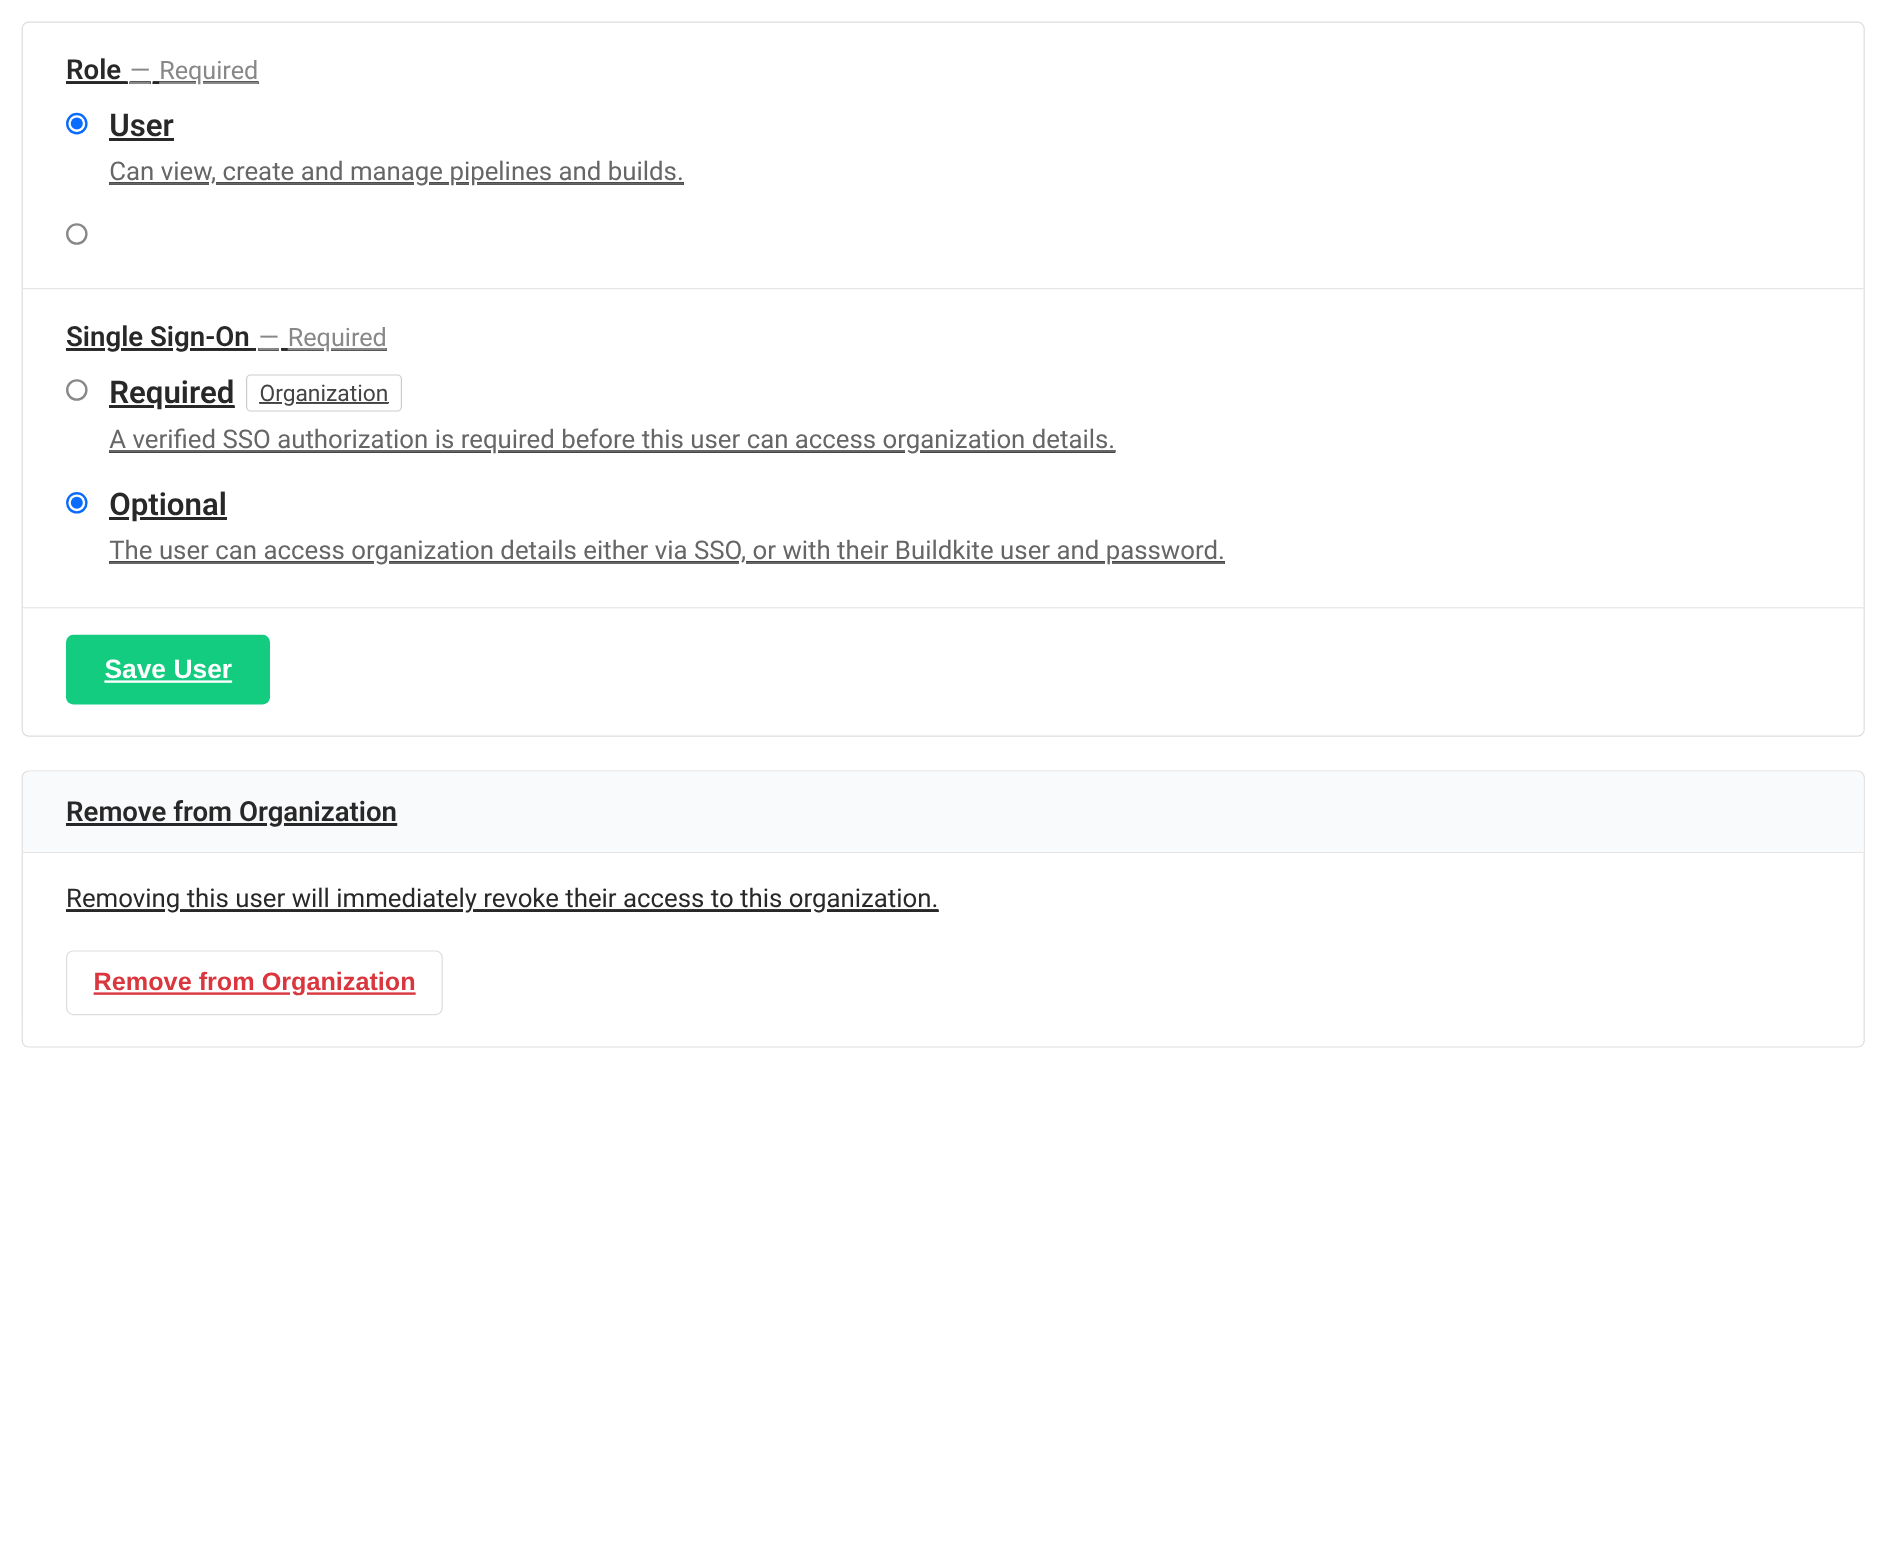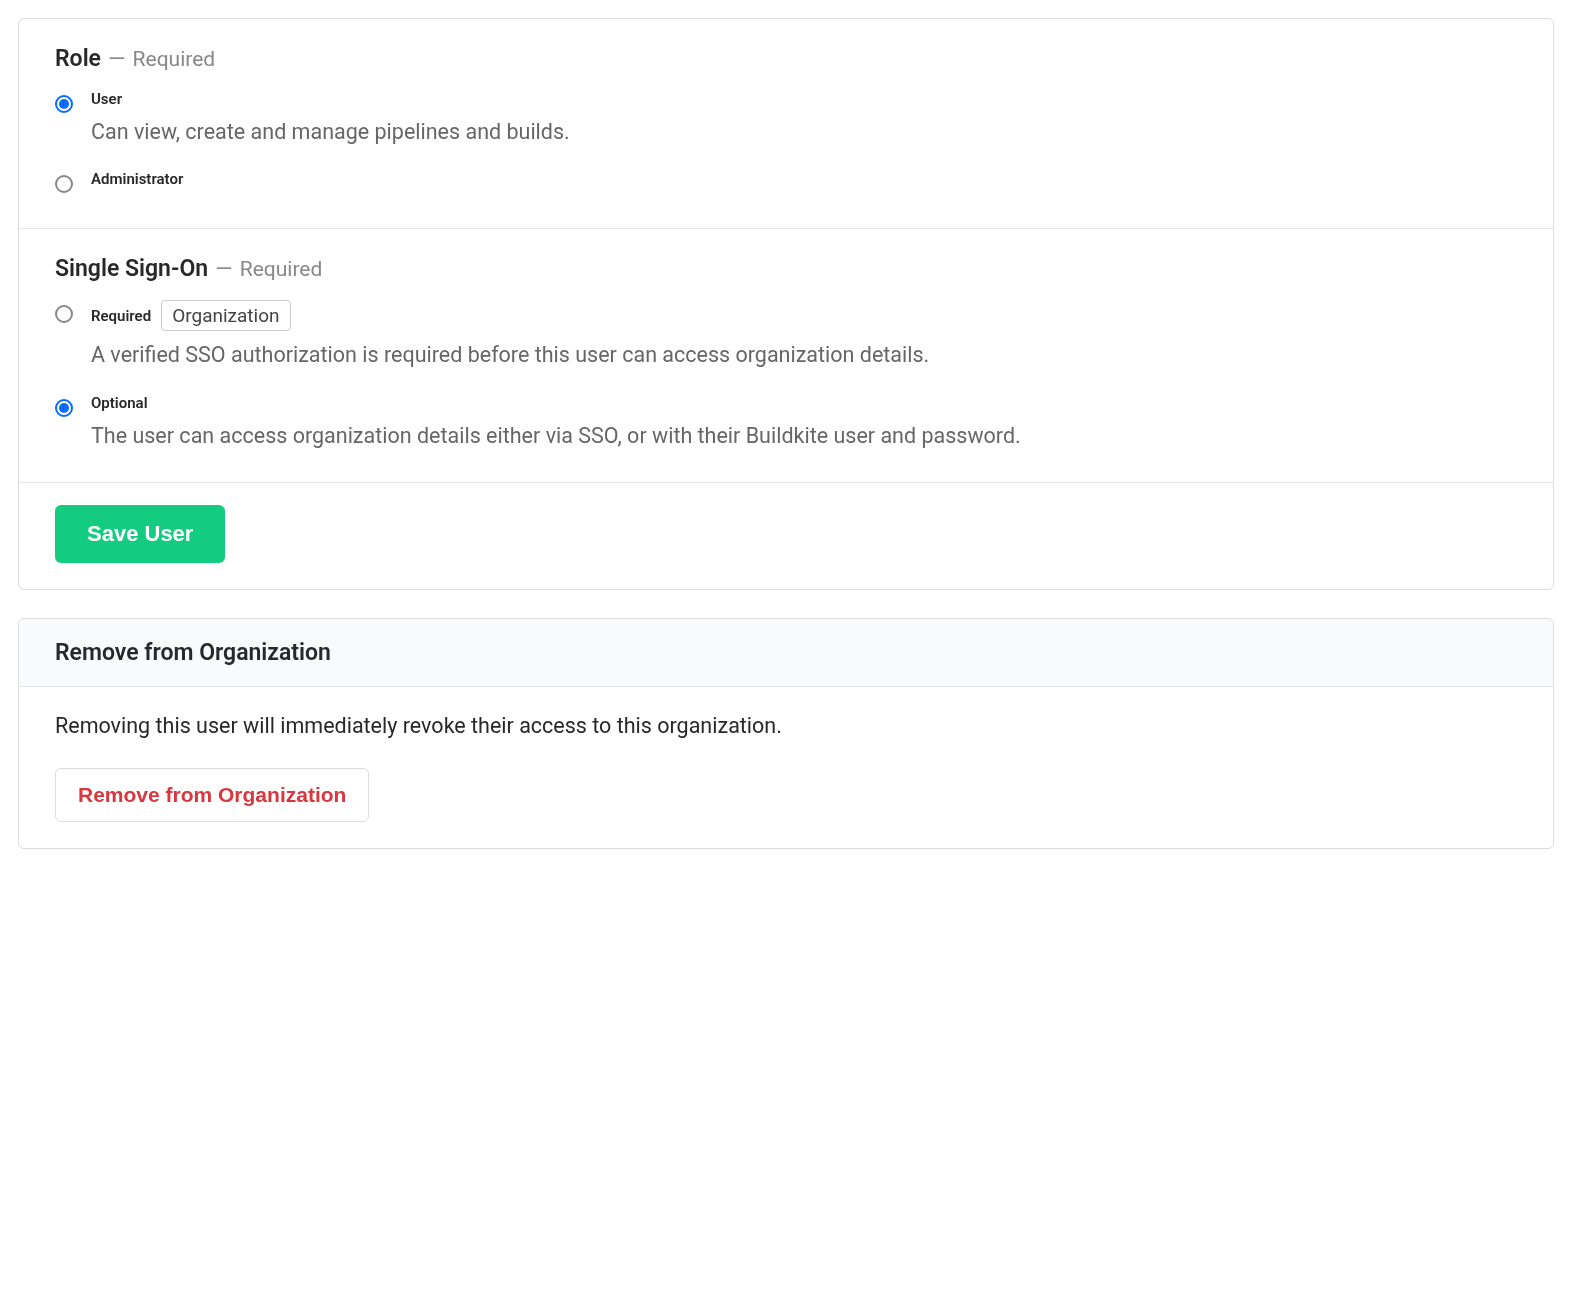--- a/index.html
+++ b/index.html
@@ -1,18 +1,19 @@
 <!DOCTYPE html>
 <html><head>
   <meta charset="utf-8">
   <style>
     * {
       box-sizing: border-box;
       margin: 0;
       padding: 0;
+      text-decoration: underline;
     }
     body {
       font-family: -apple-system, BlinkMacSystemFont, "Segoe UI", Roboto, Helvetica, Arial, sans-serif;
       background: #ffffff;
       padding: 18px;
       color: #282828;
       font-size: 21px;
     }
     .card {
       border: 1px solid #ddd;
@@ -86,21 +87,21 @@
       flex: 1 1 auto;
     }
     .radio-title-row {
       display: flex;
       align-items: center;
       gap: 10px;
       margin-bottom: 8px;
     }
     .radio-title {
       font-weight: 600;
-      font-size: 15px;
+      font-size: 26px;
       color: #282828;
     }
     .pill {
       display: inline-block;
       border: 1px solid #ccc;
       border-radius: 4px;
       padding: 3px 10px;
       font-size: 19px;
       color: #444;
       background: #fff;
@@ -175,23 +176,20 @@
         </div>
         <div class="radio-desc">Can view, create and manage pipelines and builds.</div>
       </div>
     </div>
 
     <div class="radio-option">
       <div class="radio-input-wrap">
         <input type="radio" name="role" style="">
       </div>
       <div class="radio-content">
-        <div class="radio-title-row">
-          <span class="radio-title">Administrator</span>
-        </div>
       </div>
     </div>
   </div>
 
   <div class="section">
     <div class="section-heading">
       <span class="section-heading-label">Single Sign-On</span>
       <span class="section-heading-sep">—</span>
       <span class="section-heading-required">Required</span>
     </div>

